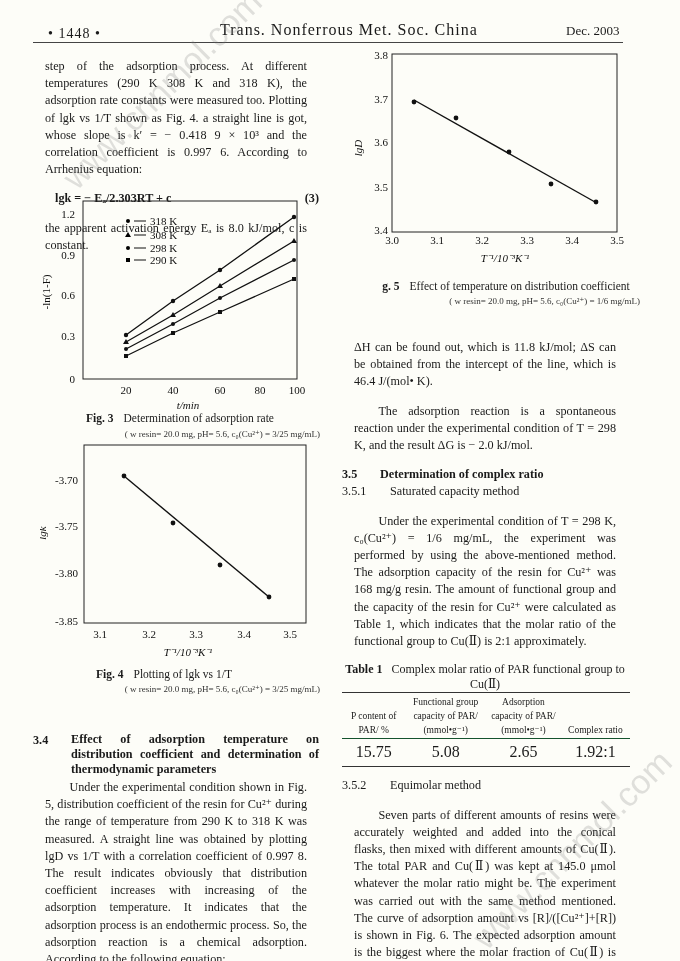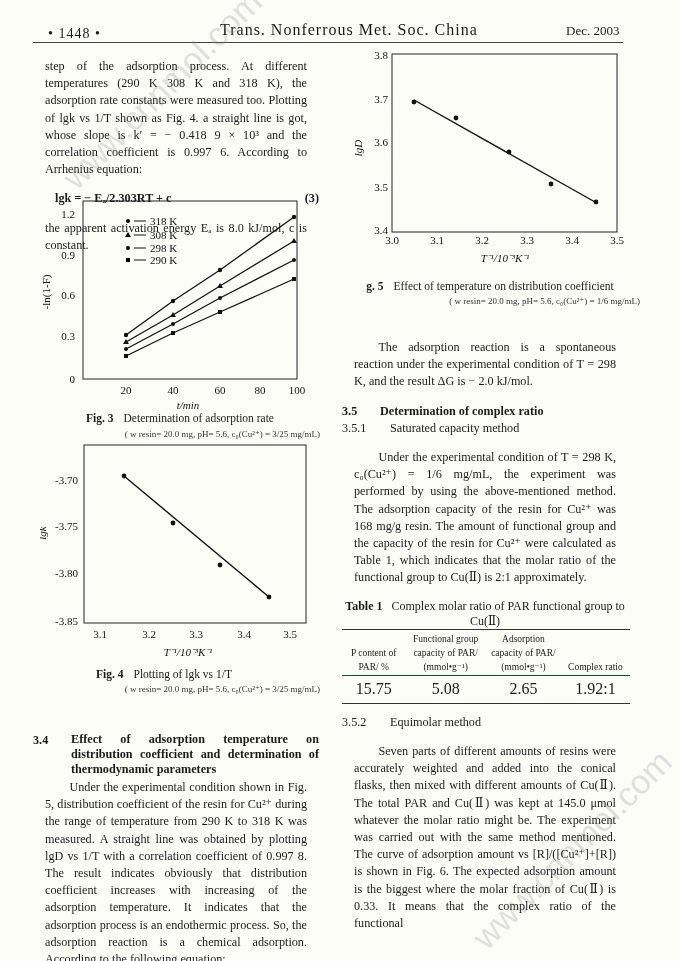--- a/index.html
+++ b/index.html
@@ -168,26 +168,27 @@
   </g>
   <line x1="64" y1="52" x2="245" y2="154" stroke="#111" stroke-width="1.4"></line>
   <g fill="#111">
       <circle cx="64" cy="54" r="2.4"></circle>
       <circle cx="106" cy="70" r="2.4"></circle>
       <circle cx="159" cy="104" r="2.4"></circle>
       <circle cx="201" cy="136" r="2.4"></circle>
       <circle cx="246" cy="154" r="2.4"></circle>
     </g>
 </svg>
-<div class="fig-cap" style="left:340px; top:280px; width:300px;font-family:Liberation Serif, serif;">
+<div class="fig-cap" style="left:356px; top:280px; width:300px;font-family:Liberation Serif, serif;">
   <b>g. 5</b><span>Effect of temperature on distribution coefficient</span>
 </div>
 <div class="fig-sub" style="left:340px; top:296px; width:300px;">( w resin= 20.0 mg, pH= 5.6, c₀(Cu²⁺) = 1/6 mg/mL)</div>
 
 <div class="col" style="left:342px; top:327px; width:286px;">
+  <p>ΔH can be found out, which is 11.8 kJ/mol; ΔS can be obtained from the intercept of the line, which is 46.4 J/(mol• K).</p>
   <p class="indent">The adsorption reaction is a spontaneous reaction under the experimental condition of T = 298 K, and the result ΔG is − 2.0 kJ/mol.</p>
   <div class="sec" style="margin-top:12px;">
     <span class="num">3.5</span>
     <span>Determination of complex ratio</span>
   </div>
   <div class="sub">
     <span class="num">3.5.1</span>
     <span>Saturated capacity method</span>
   </div>
   <p class="indent">Under the experimental condition of T = 298 K, c₀(Cu²⁺) = 1/6 mg/mL, the experiment was performed by using the above-mentioned method. The adsorption capacity of the resin for Cu²⁺ was 168 mg/g resin. The amount of functional group and the capacity of the resin for Cu²⁺ were calculated as Table 1, which indicates that the molar ratio of the functional group to Cu(Ⅱ) is 2:1 approximately.</p>

